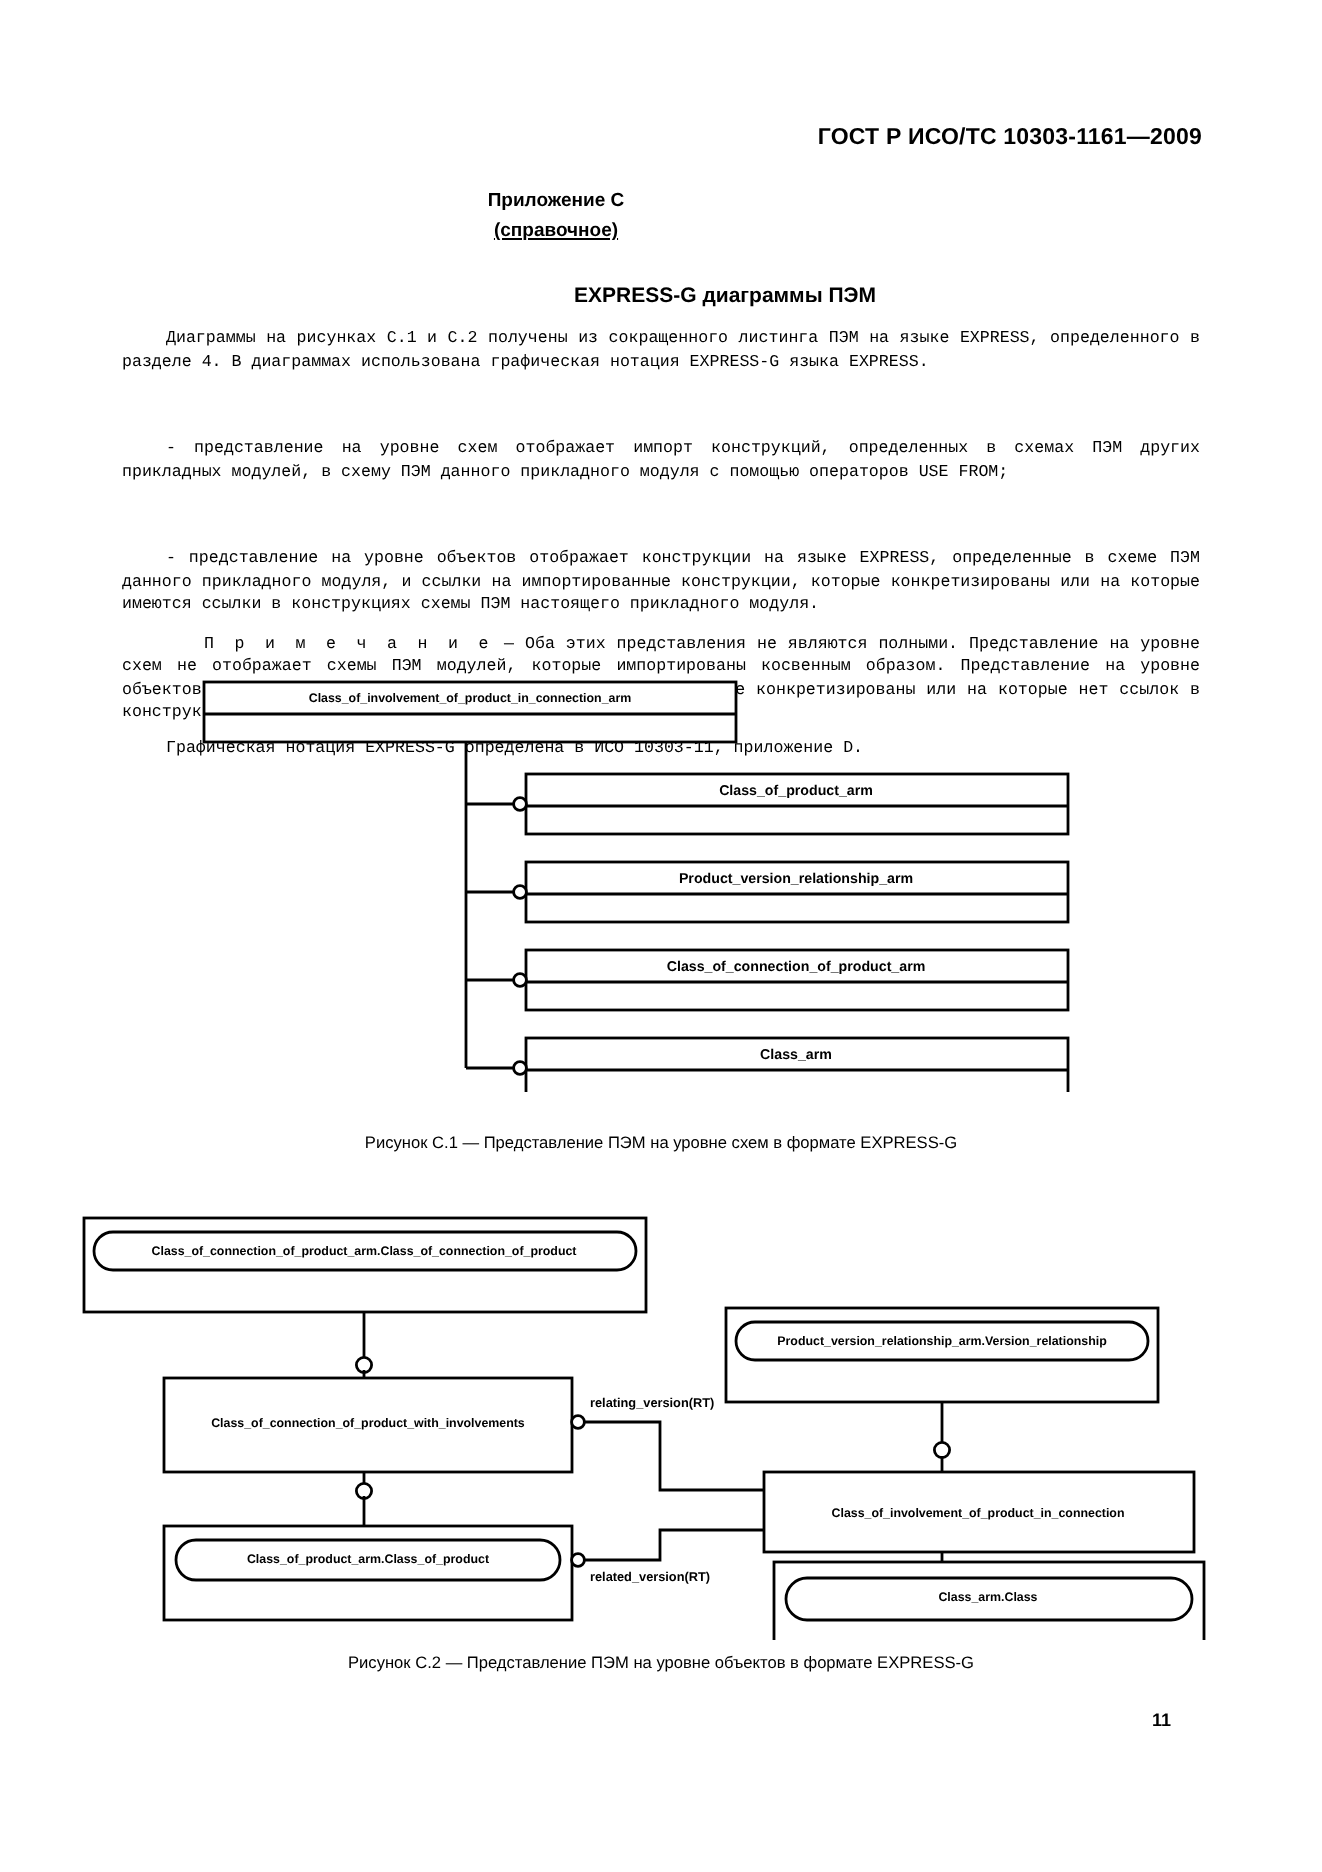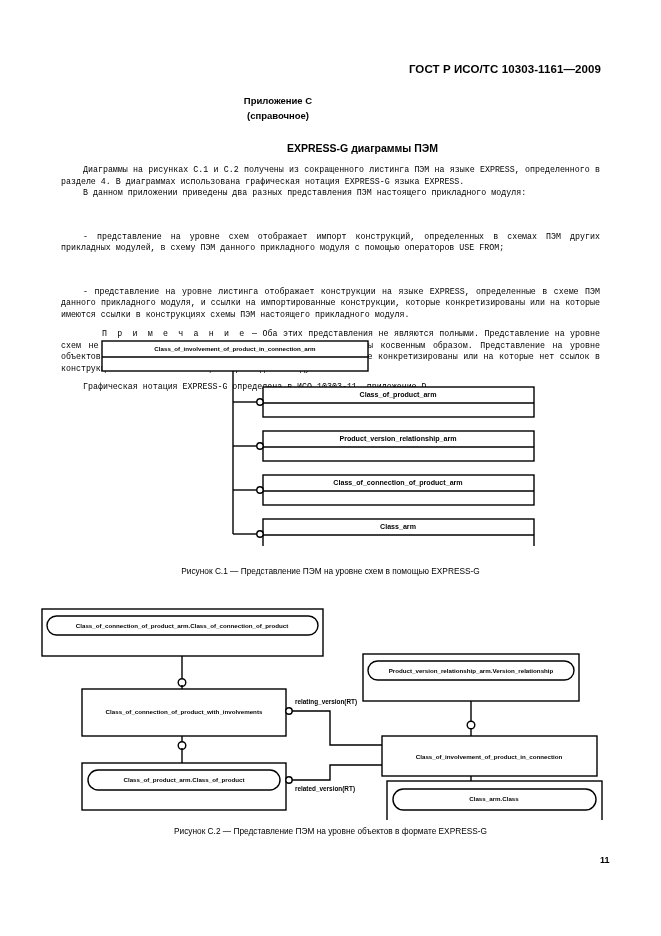--- a/index.html
+++ b/index.html
@@ -37,20 +37,21 @@
     top: 93px;
     left: 0;
     width: 556px;
     text-align: center;
     font-size: 9.5px;
     font-weight: bold;
     line-height: 15px;
   }
   .annex-block .sub {
     font-weight: bold;
+    text-decoration: underline;
   }
 
   .section-title {
     position: absolute;
     top: 142px;
     left: 0;
     width: 661px;
     text-align: center;
     font-size: 10.5px;
     font-weight: bold;
@@ -103,21 +104,21 @@
     font-size: 8.3px;
   }
   .svg-wrap {
     position: absolute;
     left: 0;
     top: 0;
   }
 
   .page-number {
     position: absolute;
-    left: 600px;
+    left: 576px;
     top: 855px;
     font-size: 9px;
     font-weight: bold;
   }
 
   
   svg text {
     font-family: "Liberation Sans", sans-serif;
     fill: #000000;
   }
@@ -172,23 +173,22 @@
 
   <div class="annex-block">
     <div>Приложение С</div>
     <div class="sub">(справочное)</div>
   </div>
 
   <div class="section-title">EXPRESS-G диаграммы ПЭМ</div>
 
   <div class="body-text">
     <p>Диаграммы на рисунках С.1 и С.2 получены из сокращенного листинга ПЭМ на языке EXPRESS, определенного в разделе 4. В диаграммах использована графическая нотация EXPRESS-G языка EXPRESS.</p>
-    <p>В данном приложении приведены два разных представления ПЭМ настоящего прикладного модуля:</p>
     <p class="dash">- представление на уровне схем отображает импорт конструкций, определенных в схемах ПЭМ других прикладных модулей, в схему ПЭМ данного прикладного модуля с помощью операторов USE FROM;</p>
-    <p class="dash">- представление на уровне листинга отображает конструкции на языке EXPRESS, определенные в схеме ПЭМ данного прикладного модуля, и ссылки на импортированные конструкции, которые конкретизированы или на которые имеются ссылки в конструкциях схемы ПЭМ настоящего прикладного модуля.</p>
+    <p class="dash">- представление на уровне объектов отображает конструкции на языке EXPRESS, определенные в схеме ПЭМ данного прикладного модуля, и ссылки на импортированные конструкции, которые конкретизированы или на которые имеются ссылки в конструкциях схемы ПЭМ настоящего прикладного модуля.</p>
     <p class="note"><span class="spaced">П р и м е ч а н и е</span><span> — Оба этих представления не являются полными. Представление на уровне схем не отображает схемы ПЭМ модулей, которые импортированы косвенным образом. Представление на уровне объектов не отображает импортированные конструкции, которые не конкретизированы или на которые нет ссылок в конструкциях схемы ПЭМ настоящего прикладного модуля.</span></p>
     <p class="last">Графическая нотация EXPRESS-G определена в ИСО 10303-11, приложение D.</p>
   </div>
 
   <div class="figure" style="top:336px;height:210px;padding-left:43px;">
     <svg width="661" height="210" class="svg-wrap">
 
       <g>
         <rect class="box-rect" x="102" y="5" width="266" height="30"></rect>
         <line class="divider" x1="102" y1="21" x2="368" y2="21"></line>
@@ -224,21 +224,21 @@
       <g>
         <rect class="box-rect" x="263" y="183" width="271" height="30"></rect>
         <line class="divider" x1="263" y1="199" x2="534" y2="199"></line>
         <text class="ent-label" x="398" y="191.5">Class_arm</text>
         <path class="conn" d="M 233 198 L 257 198"></path>
         <circle class="conn-circle" cx="260" cy="198" r="3.2"></circle>
       </g>
     </svg>
   </div>
 
-  <div class="fig-caption" style="top:566px;">Рисунок С.1 — Представление ПЭМ на уровне схем в помощью EXPRESS-G</div>
+  <div class="fig-caption" style="top:566px;">Рисунок С.1 — Представление ПЭМ на уровне схем в формате EXPRESS-G</div>
 
   <div class="figure" style="top:605px;height:215px;">
     <svg width="661" height="215" class="svg-wrap">
 
       <g>
         <rect class="box-rect" x="42" y="4" width="281" height="47"></rect>
         <rect class="inner-round" x="47" y="11" width="271" height="19" rx="9.5" ry="9.5"></rect>
         <text class="ent-label-sm" x="182" y="21">Class_of_connection_of_product_arm.Class_of_connection_of_product</text>
       </g>
 

